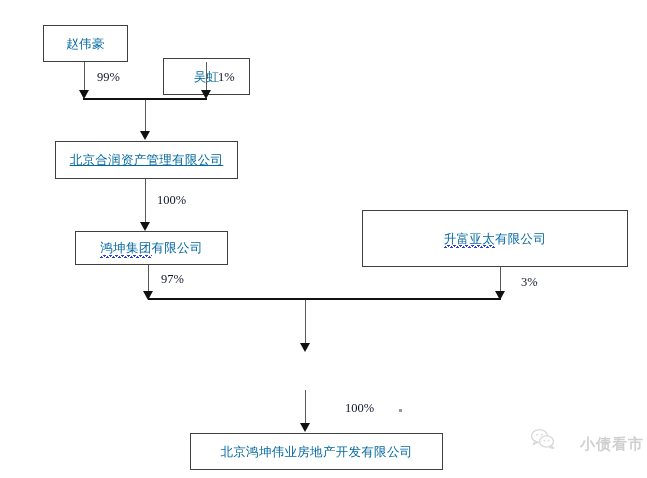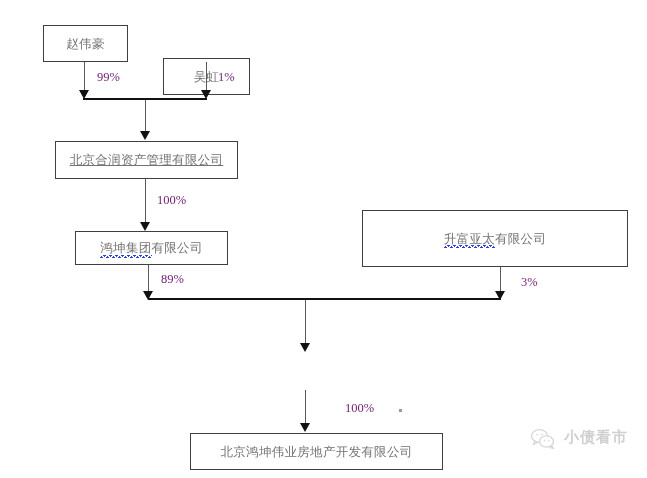--- a/index.html
+++ b/index.html
@@ -24,21 +24,21 @@
   .node {
     position: absolute;
     box-sizing: border-box;
     border: 1px solid #3f3f3f;
     background: #ffffff;
     display: flex;
     flex-direction: column;
     align-items: center;
     justify-content: center;
     text-align: center;
-    color: #737373;
+    color: #0369a1;
     font-family: "DejaVu Sans", sans-serif;
     line-height: 1.25;
   }
   .node .cn {
     font-size: 12.5px;
     white-space: nowrap;
     letter-spacing: 0.3px;
   }
   .node .en {
     font-family: "Liberation Serif", serif;
@@ -85,37 +85,37 @@
     border-left: 5px solid transparent;
     border-right: 5px solid transparent;
     border-top: 9px solid #111111;
   }
 
   
   .edge-label {
     position: absolute;
     font-family: "Liberation Serif", serif;
     font-size: 12.5px;
-    color: #701a75;
+    color: #0f172a;
     white-space: nowrap;
   }
 
   .speck {
     position: absolute;
     width: 3px;
     height: 3px;
     background: #9a9a9a;
   }
 
   
   #watermark {
     position: absolute;
     display: flex;
-    align-items: flex-start;
-    gap: 8px;
+    align-items: flex-end;
+    gap: 24px;
     color: #d2d2d2;
     user-select: none;
   }
   #watermark .wm-text {
     font-family: "DejaVu Sans", sans-serif;
     font-size: 15px;
     font-weight: bold;
     letter-spacing: 1px;
     color: #d0d0d0;
   }
@@ -157,21 +157,21 @@
   <div class="node" style="left:75px; top:231px; width:153px; height:34px;">
     <span class="cn"><span class="squiggle">鸿坤集团</span><span>有限公司</span></span>
   </div>
 
   <div class="node" style="left:362px; top:210px; width:266px; height:57px;">
     <span class="cn"><span class="squiggle">升富亚太</span><span>有限公司</span></span>
   </div>
 
   <div class="vline" style="left:148px; top:265px; height:29px;"></div>
   <div class="arrowhead" style="left:143px; top:291px;"></div>
-  <div class="edge-label" style="left:161px; top:272px;">89%</div>
+  <div class="edge-label" style="left:161px; top:272px;">97%</div>
 
   <div class="vline" style="left:500px; top:267px; height:27px;"></div>
   <div class="arrowhead" style="left:495px; top:291px;"></div>
   <div class="edge-label" style="left:521px; top:275px;">3%</div>
 
   <div class="hline" style="left:148px; top:298px; width:353px;"></div>
   <div class="vline" style="left:305px; top:300px; height:45px;"></div>
   <div class="arrowhead" style="left:300px; top:343px;"></div>
 
 

